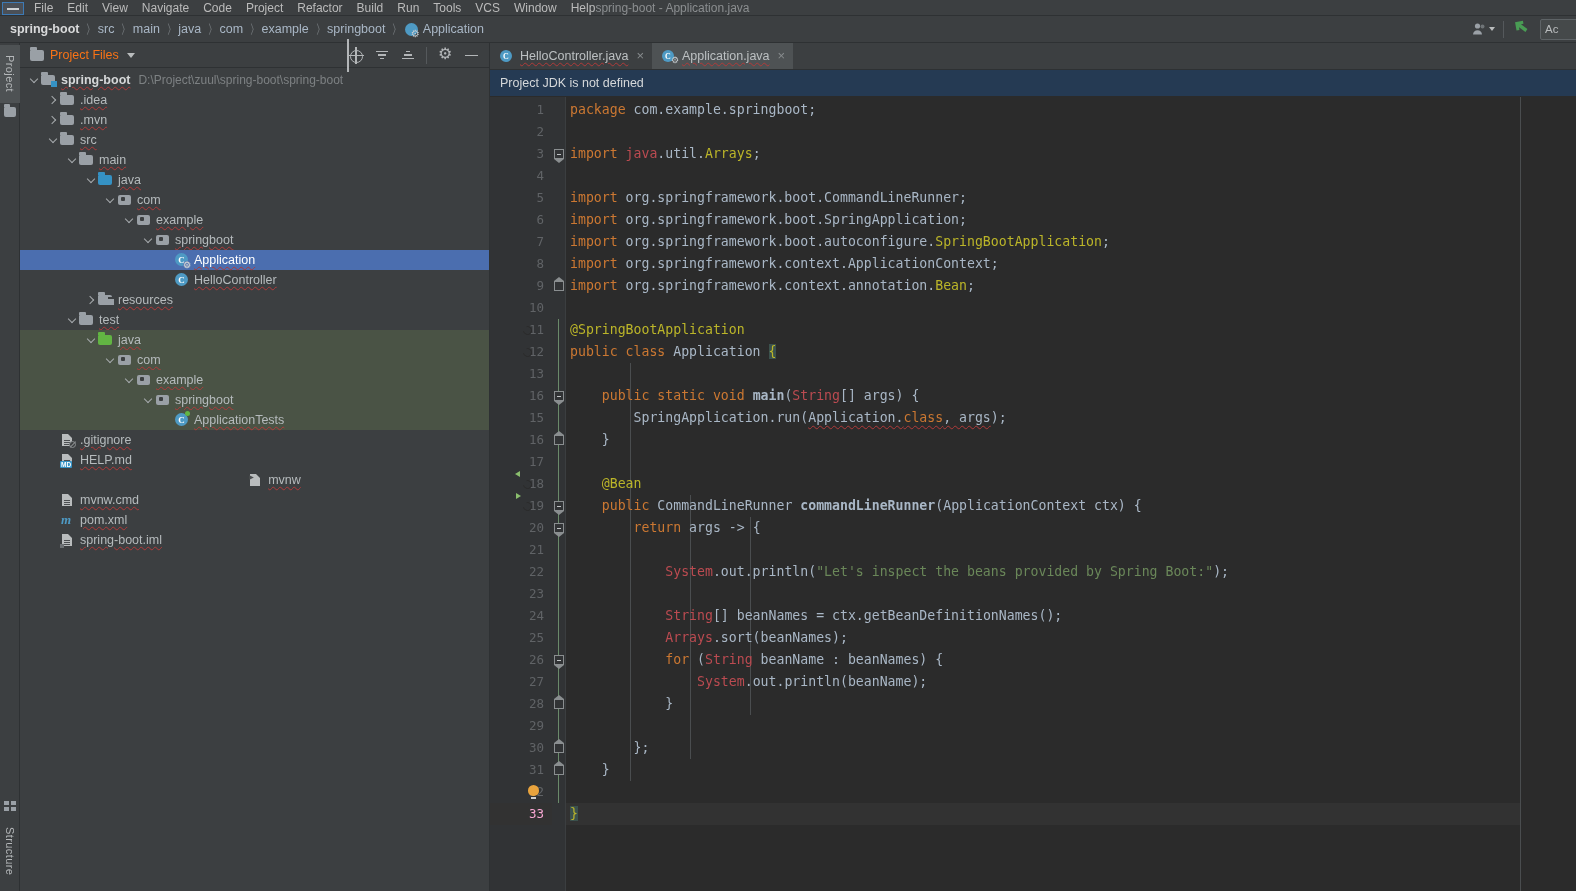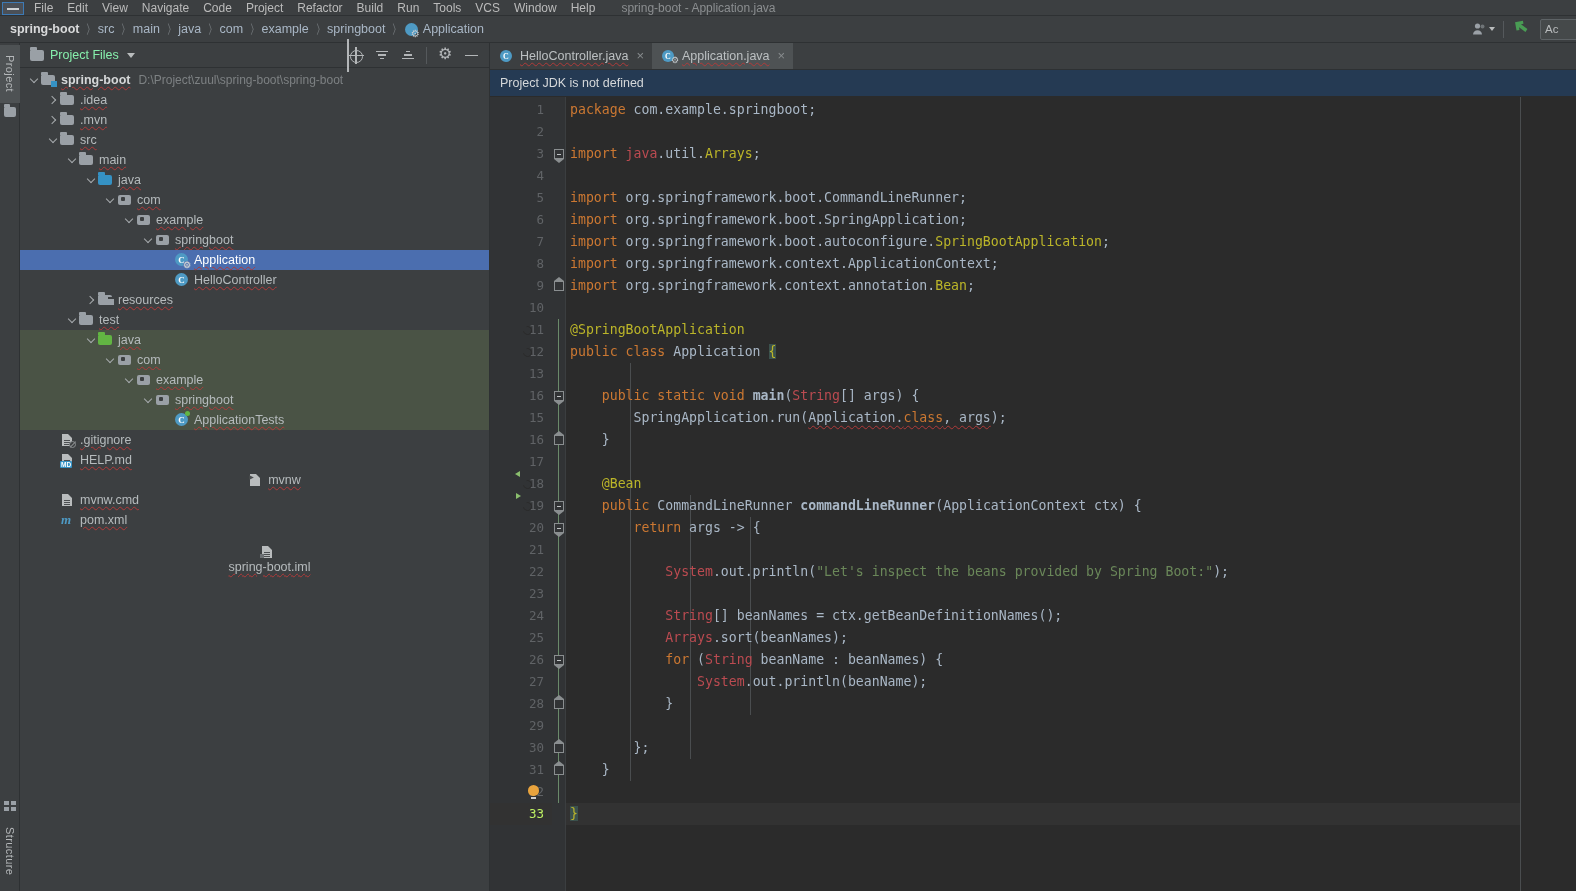--- a/index.html
+++ b/index.html
@@ -25,21 +25,21 @@
   .winbtn::after {
     content: ""; position: absolute; left: 4px; right: 4px; top: 5px;
     height: 2px; background: #cfd2d4;
   }
   .menus { display: flex; gap: 14px; margin-left: 10px; margin-top: 36px; }
   .menus span {
     font-size: 12px; color: #bbbbbb; line-height: 13px;
     white-space: nowrap;
   }
   .wintitle {
-    margin-left: 26px; font-size: 12px; color: #8b8e90; line-height: 13px;
+    font-size: 12px; color: #8b8e90; line-height: 13px;
     white-space: nowrap;
   }
 
   
   .navbar {
     position: absolute; left: 0; top: 16px; width: 1576px; height: 27px;
     background: #3c3f41; display: flex; align-items: center;
     border-bottom: 1px solid #2e3133;
   }
   .crumbs { display: flex; align-items: center; margin-left: 8px; }
@@ -97,21 +97,21 @@
   .projpanel {
     position: absolute; left: 20px; top: 43px; width: 470px; height: 848px;
     background: #3c3f41; border-right: 1px solid #2e3133;
     display: flex; flex-direction: column;
   }
   .proj-header {
     height: 25px; display: flex; align-items: center;
     border-bottom: 1px solid #2e3133; flex: 0 0 auto; padding: 0 4px;
   }
   .proj-title {
-    font-size: 12.5px; color: #86efac; margin-left: 6px; white-space: nowrap;
+    font-size: 12.5px; color: #f97316; margin-left: 6px; white-space: nowrap;
   }
   .hdr-folder {
     position: relative; width: 14px; height: 11px; background: #9aa0a6;
     border-radius: 1px 2px 2px 2px; margin-left: 6px;
   }
   .hdr-folder::before {
     content: ""; position: absolute; left: 0; top: -3px; width: 7px;
     height: 3px; background: #9aa0a6; border-radius: 1px 1px 0 0;
   }
   .caret-dn {
@@ -306,21 +306,21 @@
   }
   .scrollgut {
     width: 44px; flex: 0 0 44px; background: #2b2b2b;
   }
 
   .ln {
     position: absolute; right: 8px; font-size: 12.5px; color: #606366;
     font-family: "DejaVu Sans Mono", monospace; text-align: right;
     line-height: 22px; height: 22px;
   }
-  .ln.cur { color: #bef264; }
+  .ln.cur { color: #f9a8d4; }
   .code {
     position: absolute; left: 4px; font-size: 13.2px; line-height: 22px;
     height: 22px; white-space: pre;
     font-family: "DejaVu Sans Mono", monospace; color: #a9b7c6;
   }
   .curline {
     position: absolute; left: 0; right: 0; height: 22px; background: #323232;
   }
   
   .kw  { color: #cc7832; }
@@ -674,21 +674,21 @@
           </span>
           <span class="lbl squig">mvnw.cmd</span>
         </div>
         <div class="row" style="padding-left: 27px;">
           <span class="arrow"></span>
           <span class="ico">
             <span class="g-m">m</span>
           </span>
           <span class="lbl squig">pom.xml</span>
         </div>
-        <div class="row" style="padding-left: 27px; flex-direction: column;">
+        <div class="row" style="padding-left: 27px;">
           <span class="arrow"></span>
           <span class="ico"><span class="g-file lines"></span><span class="g-iml"></span></span>
           <span class="lbl squig">spring-boot.iml</span>
         </div>
       </div>
   </div>
 
   <div class="editor">
     <div class="tabbar" id="tabbar">
         <div class="tab">

